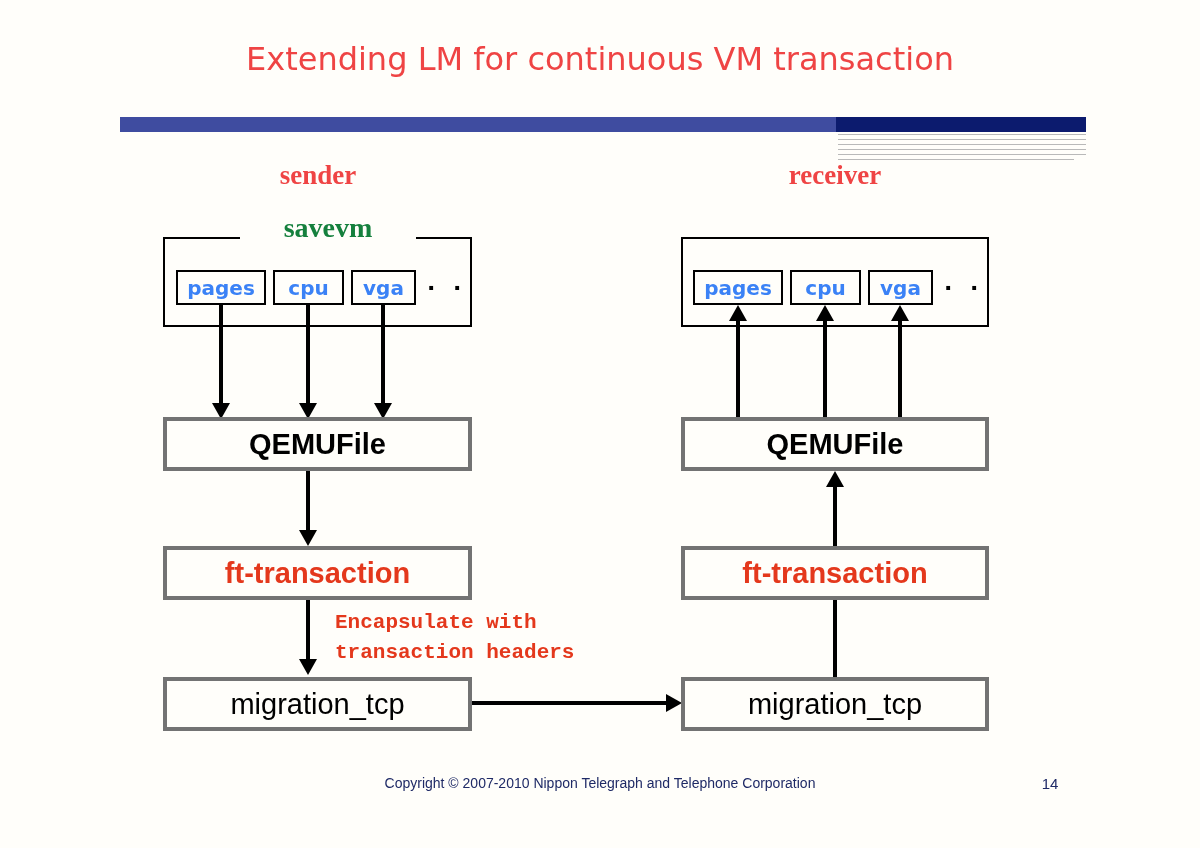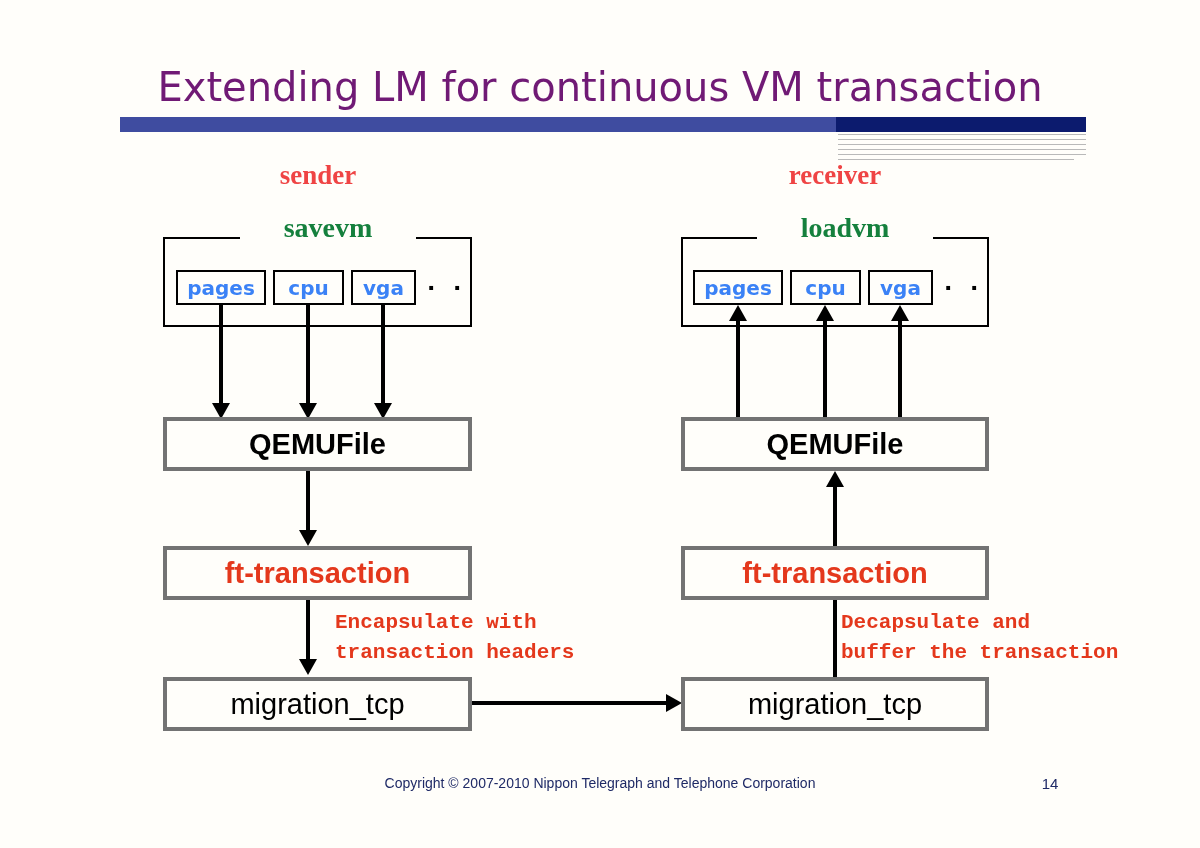--- a/index.html
+++ b/index.html
@@ -13,27 +13,27 @@
     height: 848px;
     background: #fffefa;
     overflow: hidden;
     font-family: "DejaVu Sans", sans-serif;
   }
 
   
   #title {
     position: absolute;
     left: 0;
-    top: 64px;
+    top: 40px;
     width: 1200px;
     text-align: center;
     font-family: "DejaVu Sans", sans-serif;
-    font-size: 40px;
+    font-size: 32px;
     font-weight: 400;
-    color: #701a75;
+    color: #ef4444;
     letter-spacing: 0px;
     white-space: nowrap;
   }
 
   
   #bar-left {
     position: absolute;
     left: 120px;
     top: 117px;
     width: 716px;
@@ -261,21 +261,20 @@
 transaction headers</div>
 
   <div class="wide-box normal-weight" style="left:163px; top:677px; width:309px; height:54px;">migration_tcp</div>
 
   <div class="hline" style="left:472px; top:701px; width:196px;"></div>
   <div class="arrow-right" style="left:666px; top:694px;"></div>
 
   <div class="col-head" style="left:681px; top:160px; width:308px;">receiver</div>
 
   <div class="group-box" style="left:681px; top:237px; width:308px; height:90px;"></div>
-  <div class="group-label" style="left:757px; top:212px; width:156px;">loadvm</div>
 
   <div class="sub-box" style="left:693px; top:270px; width:90px; height:35px;">pages</div>
   <div class="sub-box" style="left:790px; top:270px; width:71px; height:35px;">cpu</div>
   <div class="sub-box" style="left:868px; top:270px; width:65px; height:35px;">vga</div>
   <div class="dots" style="left:944px; top:275px;">· ·</div>
 
   <div class="vline" style="left:736px; top:321px; height:96px;"></div>
   <div class="arrow-up" style="left:729px; top:305px;"></div>
 
   <div class="vline" style="left:823px; top:321px; height:96px;"></div>
@@ -286,21 +285,19 @@
 
   <div class="wide-box" style="left:681px; top:417px; width:308px; height:54px;">QEMUFile</div>
 
   <div class="vline" style="left:833px; top:487px; height:59px;"></div>
   <div class="arrow-up" style="left:826px; top:471px;"></div>
 
   <div class="wide-box red" style="left:681px; top:546px; width:308px; height:54px;">ft-transaction</div>
 
   <div class="vline" style="left:833px; top:600px; height:77px;"></div>
 
-  <div class="note" style="left:841px; top:608px;">Decapsulate and
-buffer the transaction</div>
 
   <div class="wide-box normal-weight" style="left:681px; top:677px; width:308px; height:54px;">migration_tcp</div>
 
   <div id="footer-copy">Copyright © 2007-2010 Nippon Telegraph and Telephone Corporation</div>
   <div id="footer-page">14</div>
 
 </div>
 
 </body></html>

